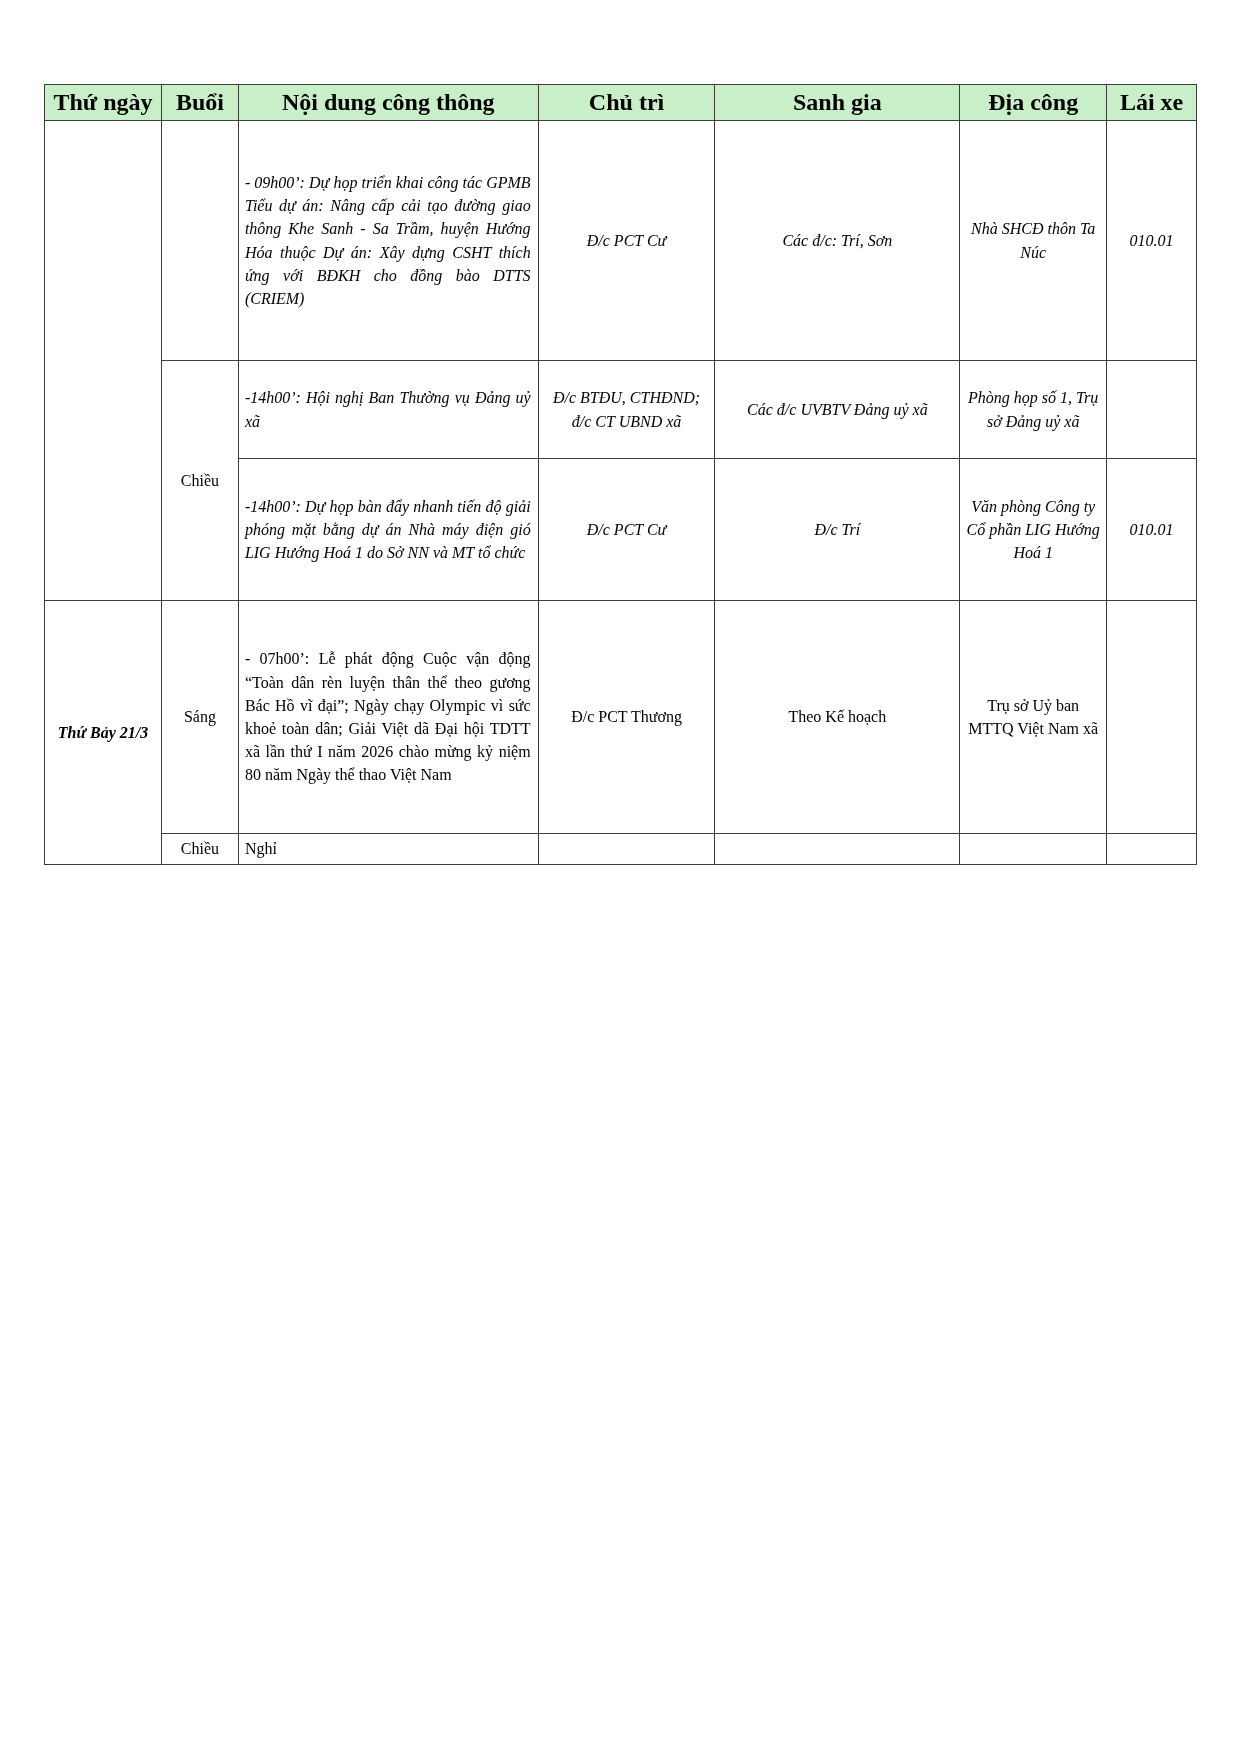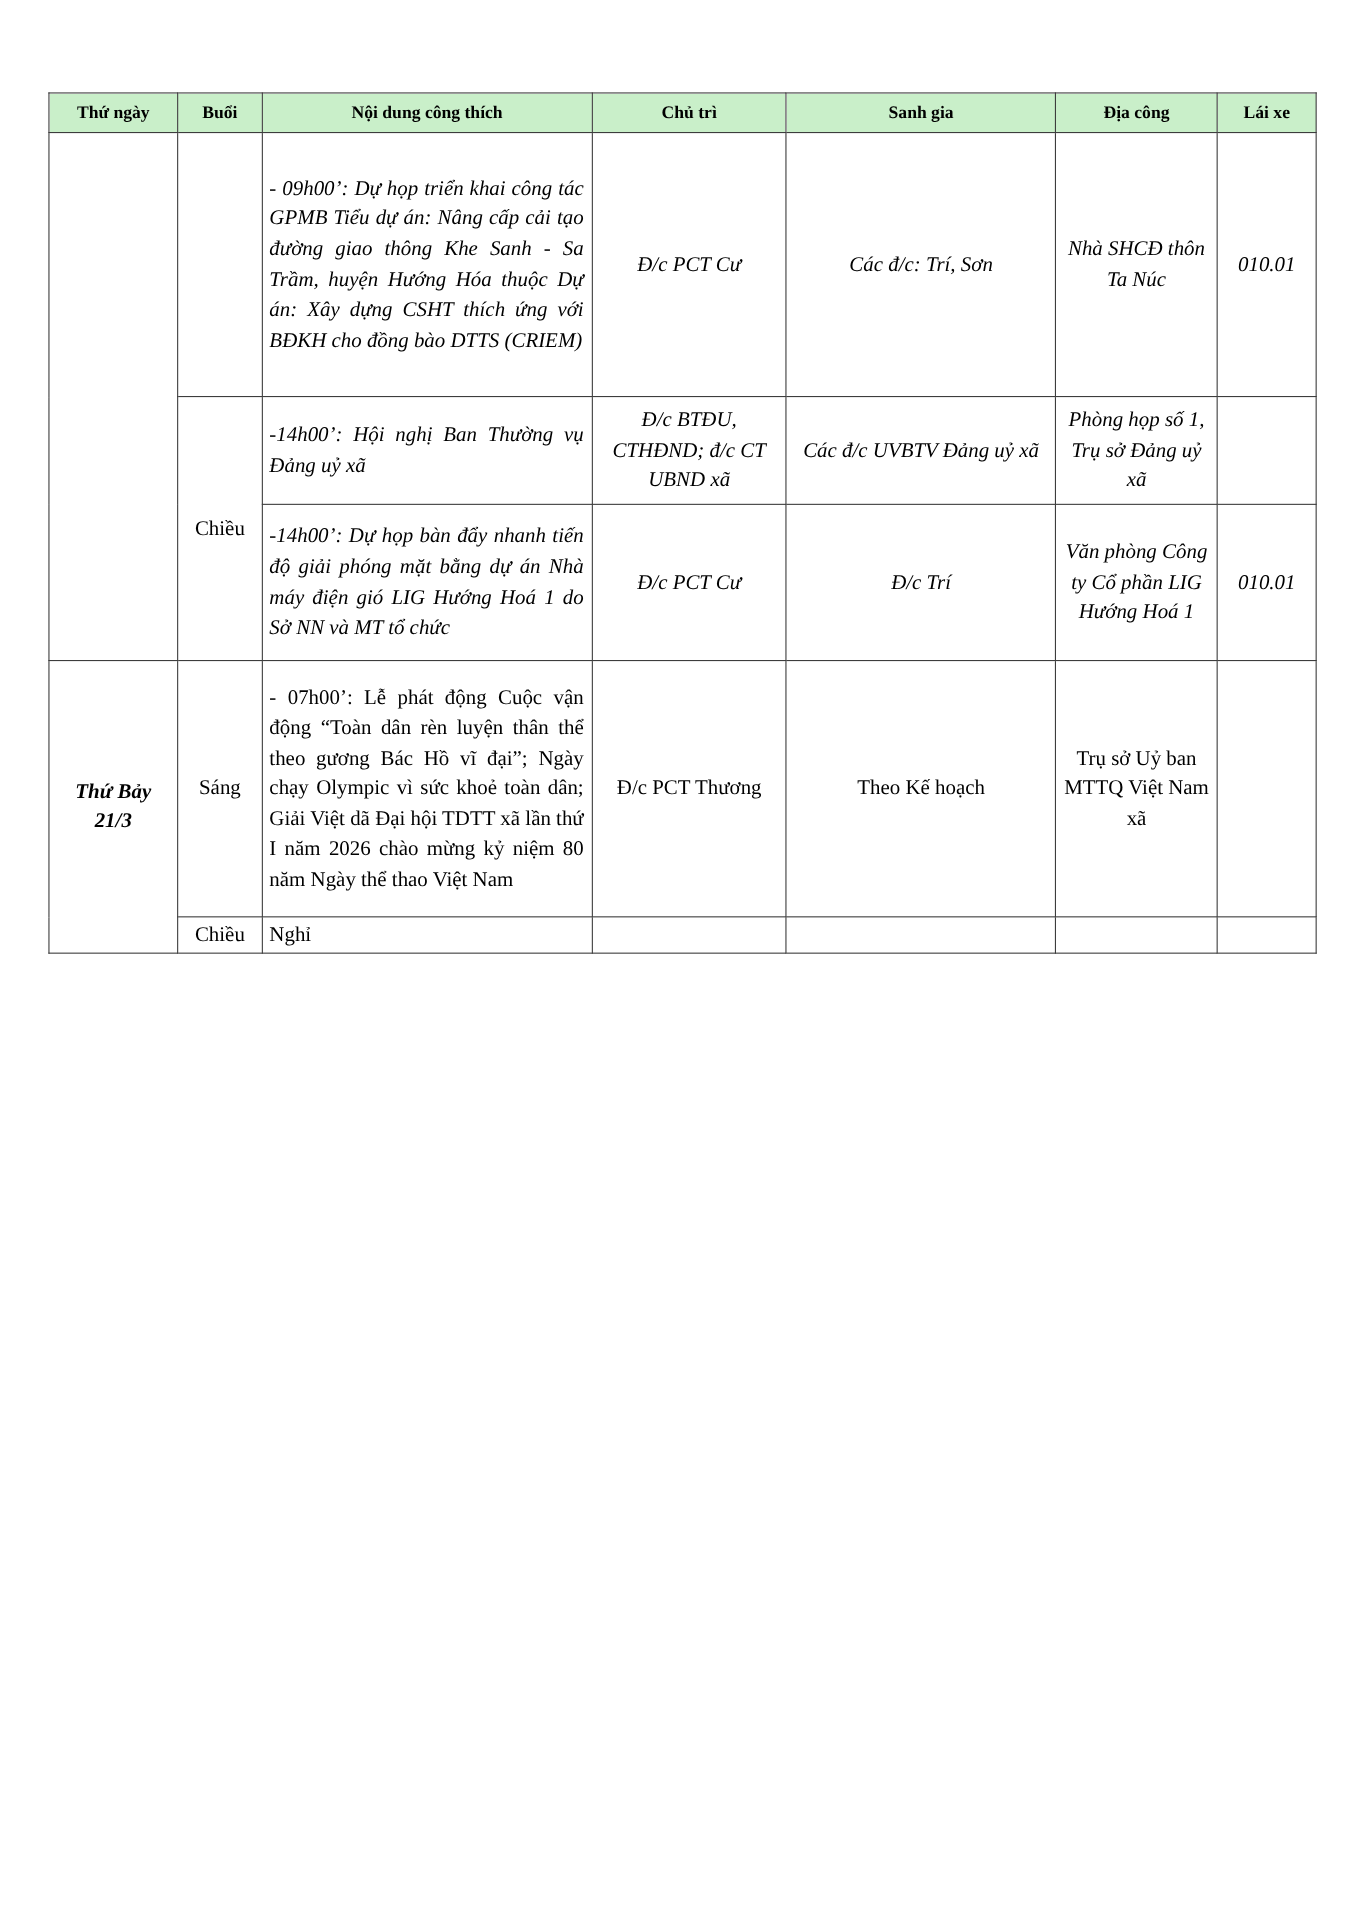--- a/index.html
+++ b/index.html
@@ -21,27 +21,27 @@
     border-collapse: collapse;
     table-layout: fixed;
   }
   .schedule th, .schedule td {
     border: 1.6px solid #3d3d3d;
     overflow: hidden;
   }
   .schedule th {
     background: #c9efc9;
     font-weight: bold;
-    font-size: 16px;
+    font-size: 24px;
     text-align: center;
     padding: 4px 2px;
     height: 36px;
   }
   .schedule td {
-    font-size: 19px;
+    font-size: 16px;
     line-height: 1.45;
     padding: 2px 6px;
     vertical-align: middle;
     text-align: center;
   }
   td.cell-content {
     text-align: justify;
     text-justify: inter-word;
     padding: 4px 7px 4px 6px;
   }
@@ -66,21 +66,21 @@
       <col style="width:26.02%">
       <col style="width:15.35%">
       <col style="width:21.25%">
       <col style="width:12.75%">
       <col style="width:7.80%">
     </colgroup>
     <thead>
       <tr>
         <th>Thứ ngày</th>
         <th>Buổi</th>
-        <th>Nội dung công thích</th>
+        <th>Nội dung công thông</th>
         <th>Chủ trì</th>
         <th>Sanh gia</th>
         <th>Địa công</th>
         <th>Lái xe</th>
       </tr>
     </thead>
     <tbody>
       <tr class="r1">
         <td rowspan="3" class="bd-it"></td>
         <td class="session"></td>

